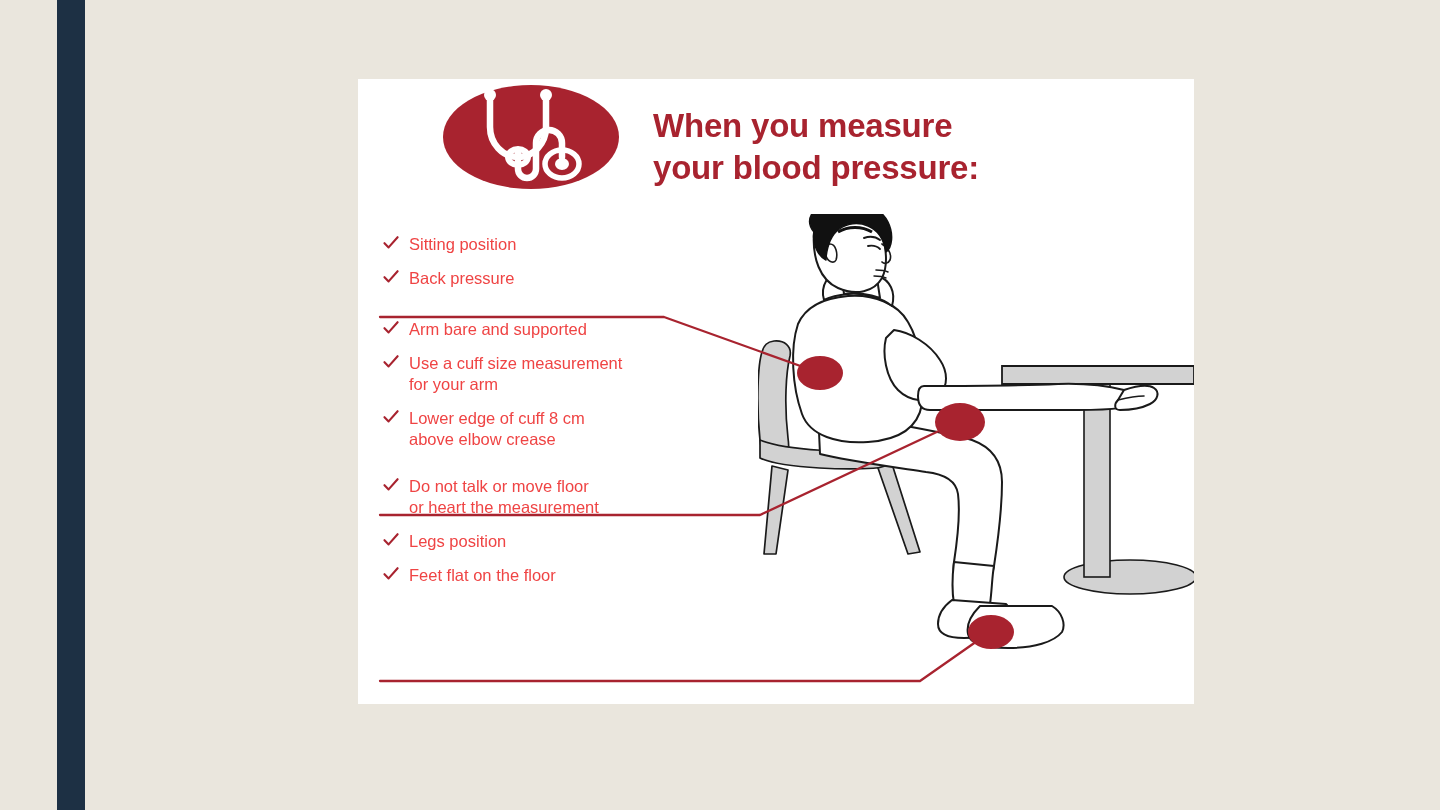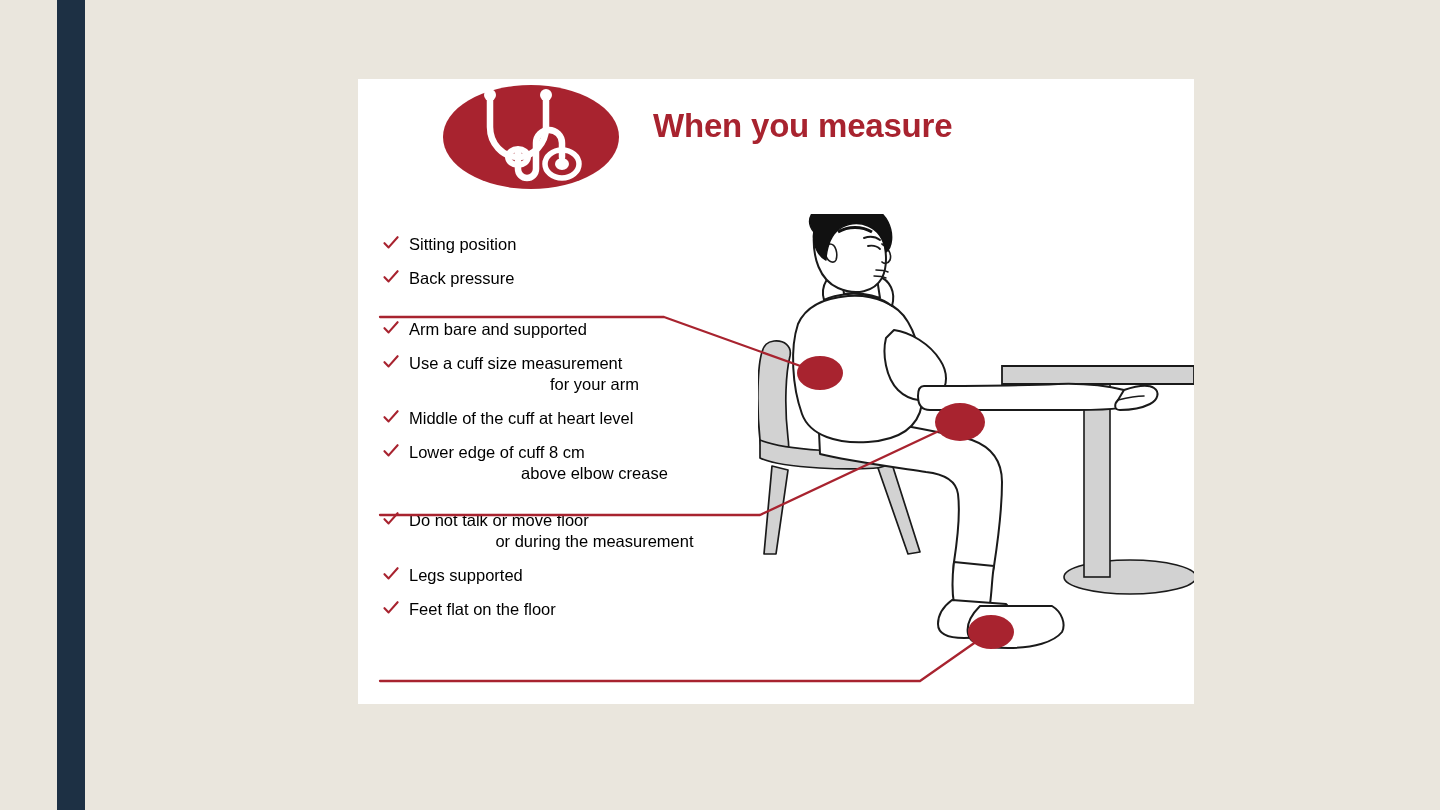--- a/index.html
+++ b/index.html
@@ -67,36 +67,36 @@
   #checklist {
     position: absolute;
     left: 22px;
     top: 155px;
     width: 400px;
   }
   .check-group { margin: 0; padding: 0; }
   .check-item {
     position: relative;
     padding-left: 29px;
-    color: #000000;
+    color: #ef4444;
     font-size: 16.5px;
     line-height: 21px;
     margin-bottom: 13px;
   }
   .check-item .check-icon {
     position: absolute;
     left: 3px;
     top: 1px;
     width: 16px;
     height: 16px;
     color: #A8232F;
   }
   .check-item .check-icon svg { display: block; }
   .check-item .ci-text { display: block; }
-  .check-item .ci-text .ci-l2 { display: block; text-align: center; }
+  .check-item .ci-text .ci-l2 { display: block; }
 
   .group-gap-a { height: 17px; }
   .group-gap-b { height: 13px; }
 
   
   #connectors {
     position: absolute;
     left: 0;
     top: 0;
     width: 836px;
@@ -134,20 +134,21 @@
         <circle cx="48" cy="14" r="6" fill="#FFFFFF"></circle>
         <circle cx="104" cy="14" r="6" fill="#FFFFFF"></circle>
         <ellipse cx="76" cy="76" rx="10" ry="8" fill="none" stroke="#FFFFFF" stroke-width="6"></ellipse>
         <ellipse cx="120" cy="83" rx="17" ry="14" fill="none" stroke="#FFFFFF" stroke-width="5.5"></ellipse>
         <ellipse cx="120" cy="83" rx="7" ry="6" fill="#FFFFFF"></ellipse>
       </svg>
     </div>
 
     <div id="headline">
       <span class="hl-line">When you measure</span>
+      <span class="hl-line">your blood pressure:</span>
     </div>
 
     <div id="checklist">
 
       <div class="check-group">
         <div class="check-item">
           <span class="check-icon">
             <svg width="16" height="16" viewBox="0 0 16 16">
                 <path d="M1.5 8.2 L5.6 12.4 L14.6 2.2" fill="none" stroke="#A8232F" stroke-width="2.1" stroke-linecap="round" stroke-linejoin="round"></path>
               </svg>
@@ -185,56 +186,48 @@
             <span>Use a cuff size measurement</span>
             <span class="ci-l2">for your arm</span>
           </span>
         </div>
         <div class="check-item">
           <span class="check-icon">
             <svg width="16" height="16" viewBox="0 0 16 16">
                 <path d="M1.5 8.2 L5.6 12.4 L14.6 2.2" fill="none" stroke="#A8232F" stroke-width="2.1" stroke-linecap="round" stroke-linejoin="round"></path>
               </svg>
           </span>
-          <span class="ci-text">Middle of the cuff at heart level</span>
-        </div>
-        <div class="check-item">
-          <span class="check-icon">
-            <svg width="16" height="16" viewBox="0 0 16 16">
-                <path d="M1.5 8.2 L5.6 12.4 L14.6 2.2" fill="none" stroke="#A8232F" stroke-width="2.1" stroke-linecap="round" stroke-linejoin="round"></path>
-              </svg>
-          </span>
           <span class="ci-text">
             <span>Lower edge of cuff 8 cm</span>
             <span class="ci-l2">above elbow crease</span>
           </span>
         </div>
       </div>
 
       <div class="group-gap-b"></div>
 
       <div class="check-group">
         <div class="check-item">
           <span class="check-icon">
             <svg width="16" height="16" viewBox="0 0 16 16">
                 <path d="M1.5 8.2 L5.6 12.4 L14.6 2.2" fill="none" stroke="#A8232F" stroke-width="2.1" stroke-linecap="round" stroke-linejoin="round"></path>
               </svg>
           </span>
           <span class="ci-text">
             <span>Do not talk or move floor</span>
-            <span class="ci-l2">or during the measurement</span>
+            <span class="ci-l2">or heart the measurement</span>
           </span>
         </div>
         <div class="check-item" style="margin-top:11px;">
           <span class="check-icon">
             <svg width="16" height="16" viewBox="0 0 16 16">
                 <path d="M1.5 8.2 L5.6 12.4 L14.6 2.2" fill="none" stroke="#A8232F" stroke-width="2.1" stroke-linecap="round" stroke-linejoin="round"></path>
               </svg>
           </span>
-          <span class="ci-text">Legs supported</span>
+          <span class="ci-text">Legs position</span>
         </div>
         <div class="check-item" style="">
           <span class="check-icon">
             <svg width="16" height="16" viewBox="0 0 16 16">
                 <path d="M1.5 8.2 L5.6 12.4 L14.6 2.2" fill="none" stroke="#A8232F" stroke-width="2.1" stroke-linecap="round" stroke-linejoin="round"></path>
               </svg>
           </span>
           <span class="ci-text">Feet flat on the floor</span>
         </div>
       </div>

